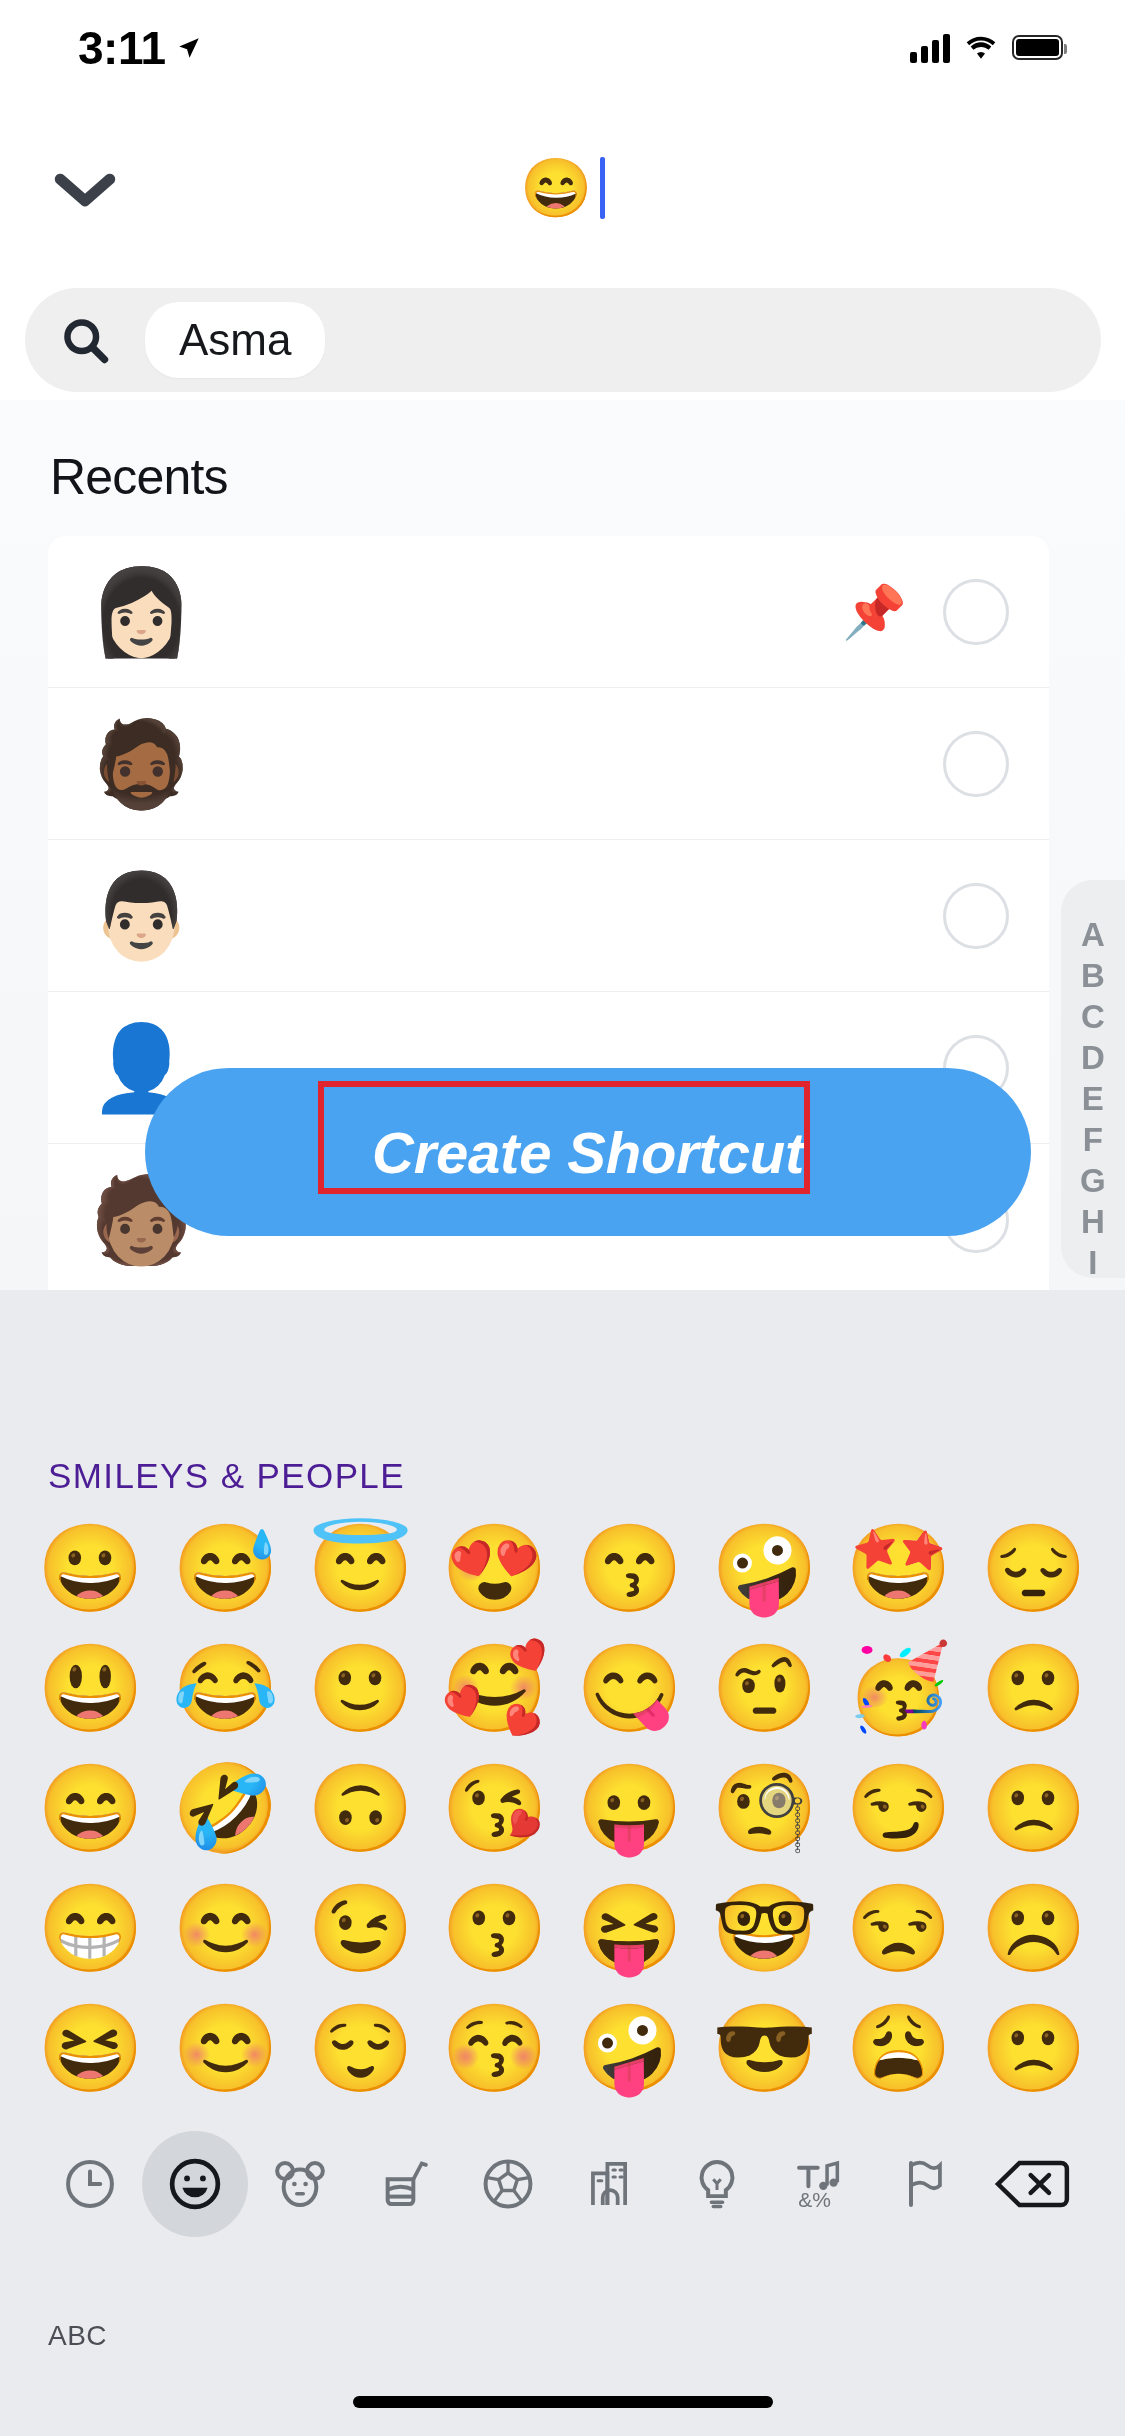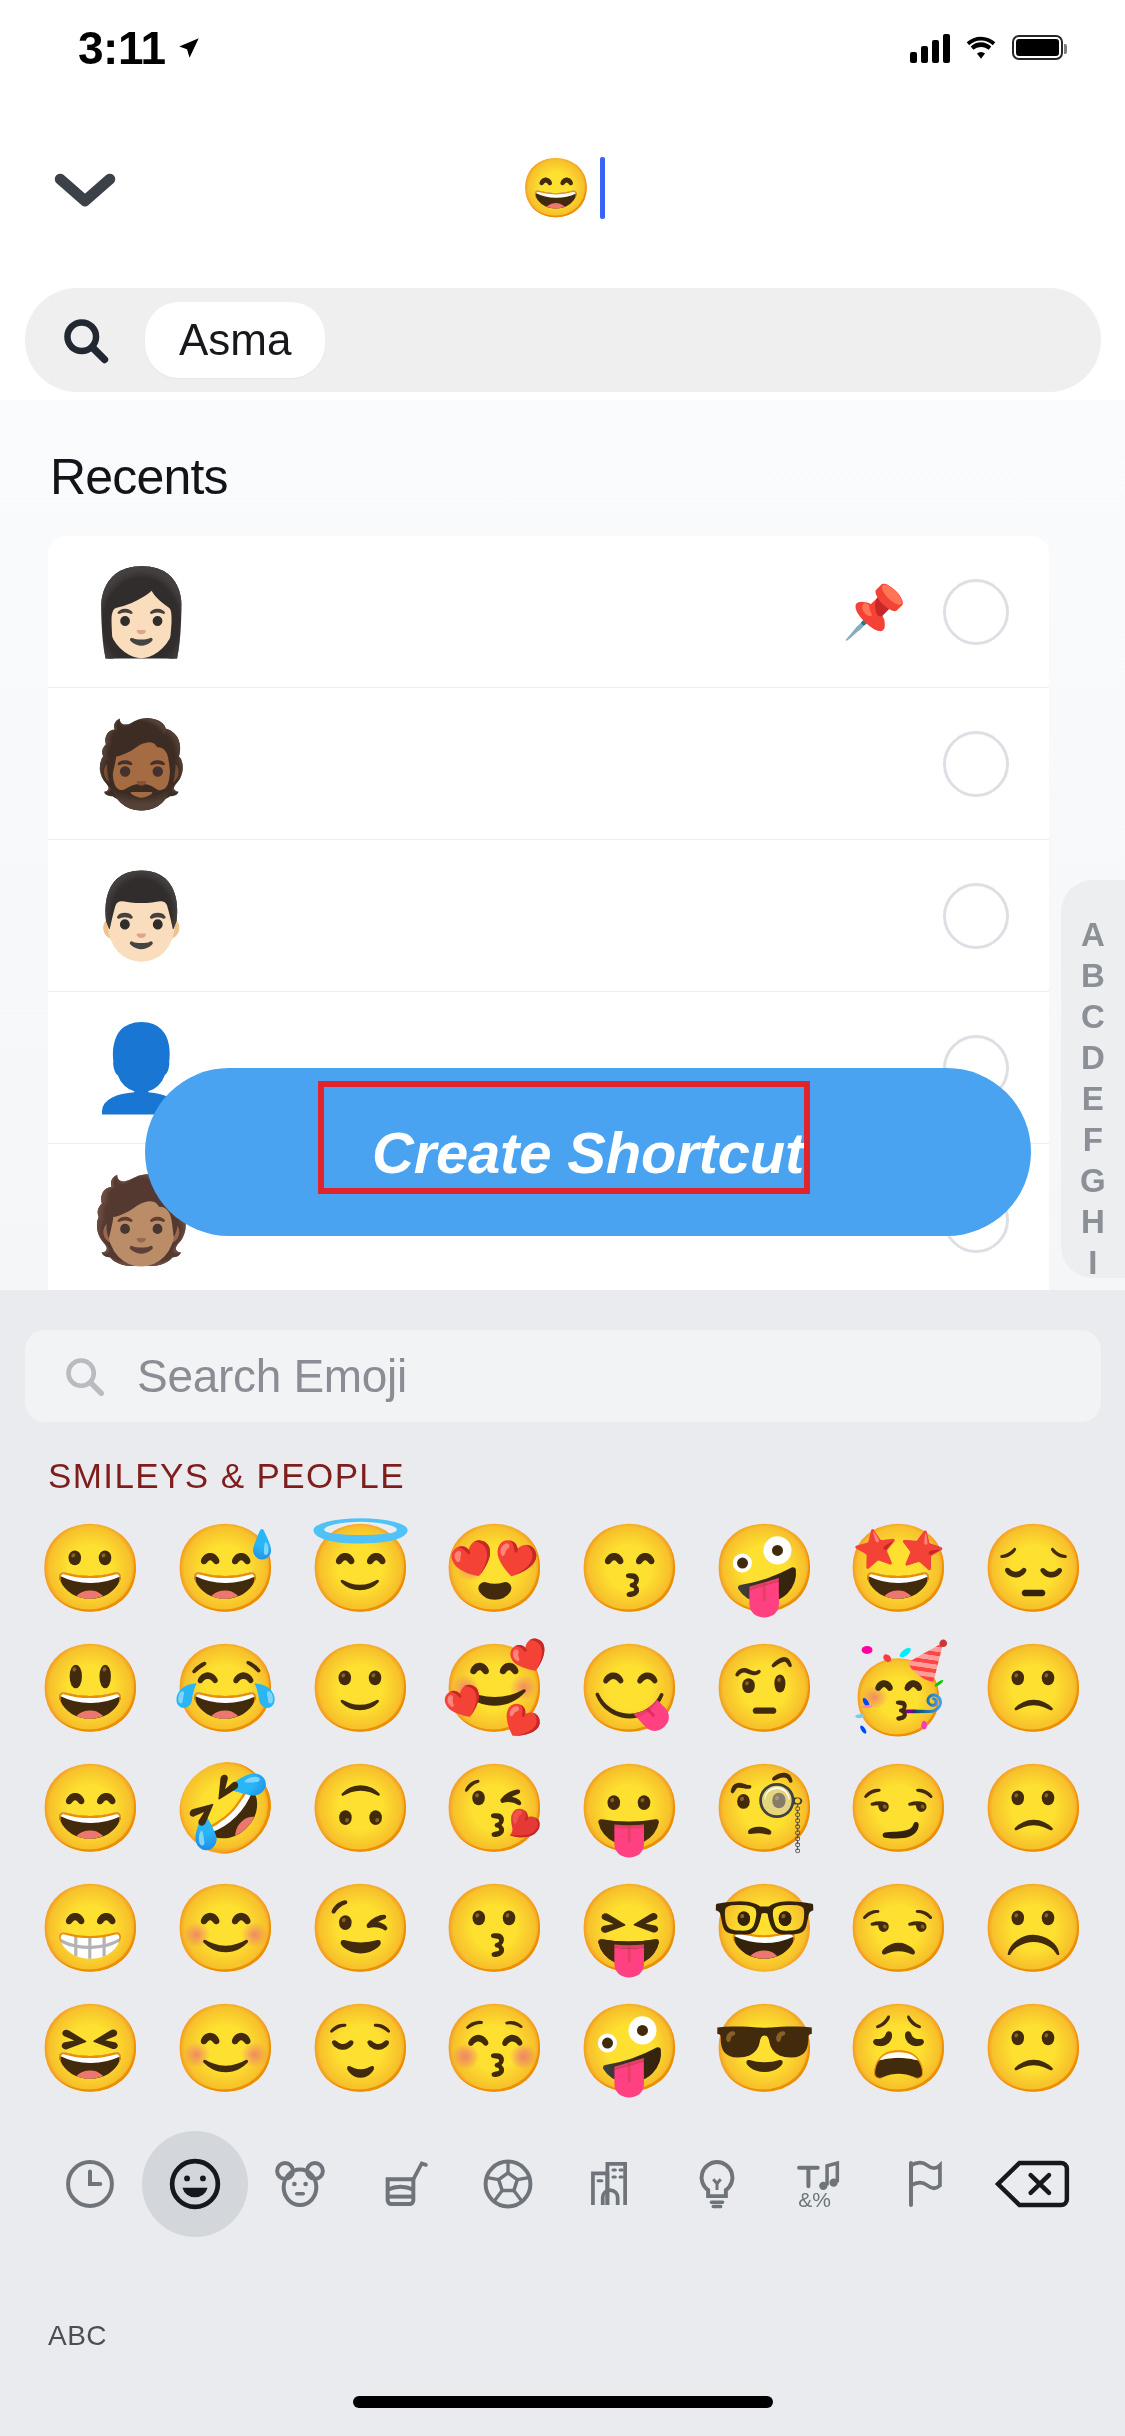--- a/index.html
+++ b/index.html
@@ -182,21 +182,21 @@
     background:#f2f3f5; border-radius:20px;
     display:flex; align-items:center; padding:0 36px;
   }
   .emoji-search .mag2 { width:46px; height:46px; flex:0 0 auto; opacity:0.55; }
   .emoji-search .ph {
     margin-left:30px; font-size:46px; color:#8a8e94;
     letter-spacing:-0.3px;
   }
   .cat-label {
     position:absolute; left:48px; top:166px;
-    font-size:35px; font-weight:500; color:#7f1d1d;
+    font-size:35px; font-weight:500; color:#4c1d95;
     letter-spacing:1.4px;
   }
   .emoji-grid {
     position:absolute; left:24px; top:218px;
     width:1077px;
     display:grid;
     grid-template-columns:repeat(8, 1fr);
     grid-auto-rows:120px;
     align-items:center; justify-items:center;
   }
@@ -333,27 +333,20 @@
     <span>I</span>
   </div>
 
   <div class="shortcut-btn">
     <span class="shortcut-label">Create Shortcut</span>
   </div>
   <div class="annot-box"></div>
 
   <div class="keyboard">
 
-    <div class="emoji-search">
-      <svg class="mag2" viewBox="0 0 24 24">
-        <circle cx="10.5" cy="10.5" r="6.6" fill="none" stroke="#8a8e94" stroke-width="2.4"></circle>
-        <path d="M15.4 15.4 L21 21" stroke="#8a8e94" stroke-width="2.8" stroke-linecap="round"></path>
-      </svg>
-      <span class="ph">Search Emoji</span>
-    </div>
 
     <div class="cat-label">SMILEYS &amp; PEOPLE</div>
 
     <div class="emoji-grid">
       <span class="emoji-cell">😀</span>
       <span class="emoji-cell">😅</span>
       <span class="emoji-cell">😇</span>
       <span class="emoji-cell">😍</span>
       <span class="emoji-cell">😙</span>
       <span class="emoji-cell">🤪</span>

